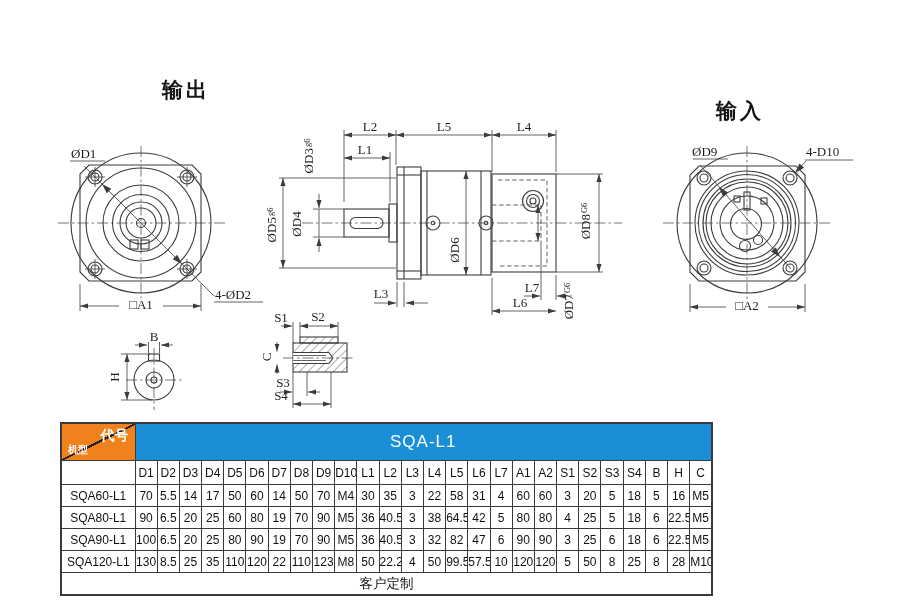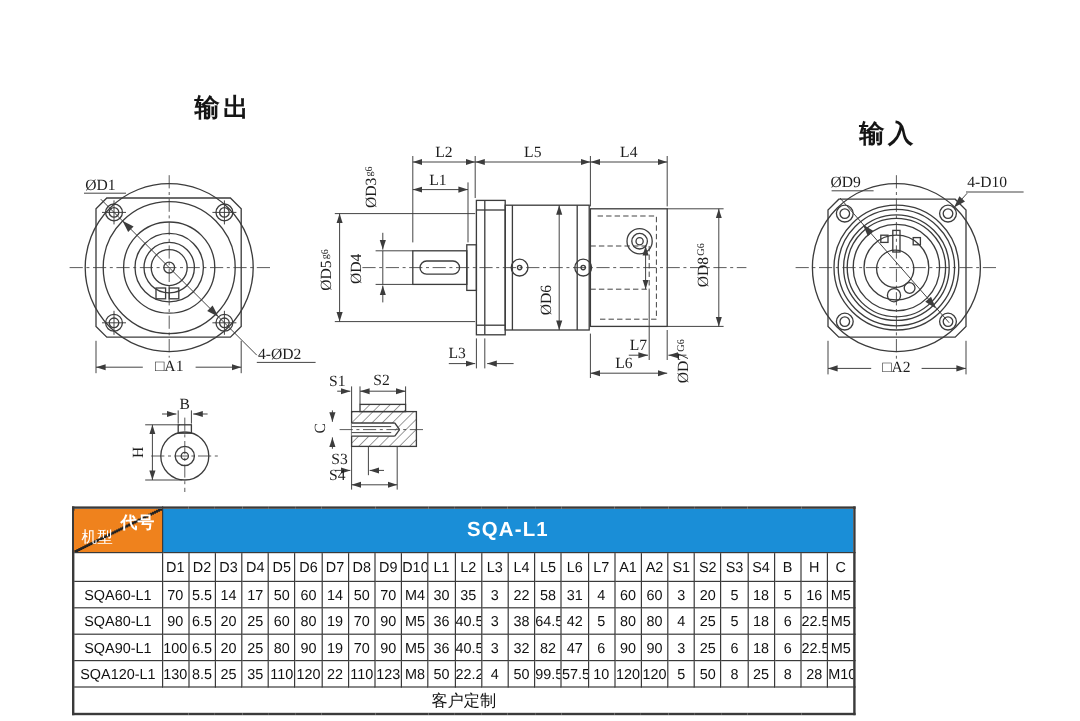--- a/index.html
+++ b/index.html
@@ -21,22 +21,22 @@
   .wbg{fill:#fff;stroke:none;}
 
   
   .dim-table{position:absolute;left:60px;top:422px;width:653px;border-collapse:collapse;
              table-layout:fixed;font-size:12px;color:#111;background:#fff;border:2px solid #3a3a3a;}
   .dim-table td{border:1px solid #3a3a3a;text-align:center;padding:0;height:21px;overflow:hidden;white-space:nowrap;}
   .band-row td{height:36px;}
   .corner{background-color:#ef821d;position:relative;
           background-image:linear-gradient(to bottom right,rgba(0,0,0,0) calc(50% - 1px),#222 calc(50% - 1px),#222 calc(50% + 1px),rgba(0,0,0,0) calc(50% + 1px));}
   .c-top{position:absolute;top:3px;right:6px;color:#fff;font-weight:bold;font-size:14px;}
-  .c-bot{position:absolute;bottom:3px;left:6px;color:#fff;font-weight:normal;font-size:13px;}
-  .series{background:#1a8ed7;color:#fff;font-weight:bold;font-size:17px;letter-spacing:1px;}
+  .c-bot{position:absolute;bottom:3px;left:6px;color:#fff;font-weight:bold;font-size:10px;}
+  .series{background:#1a8ed7;color:#fff;font-weight:normal;font-size:17px;letter-spacing:1px;}
   .col-head td{height:23px;}
   .footer{height:20px;font-size:13.5px;}
 </style>
 </head>
 <body>
 
 <div class="stage">
 
   <div class="heading" id="h-out">输出</div>
   <div class="heading" id="h-in">输入</div>

